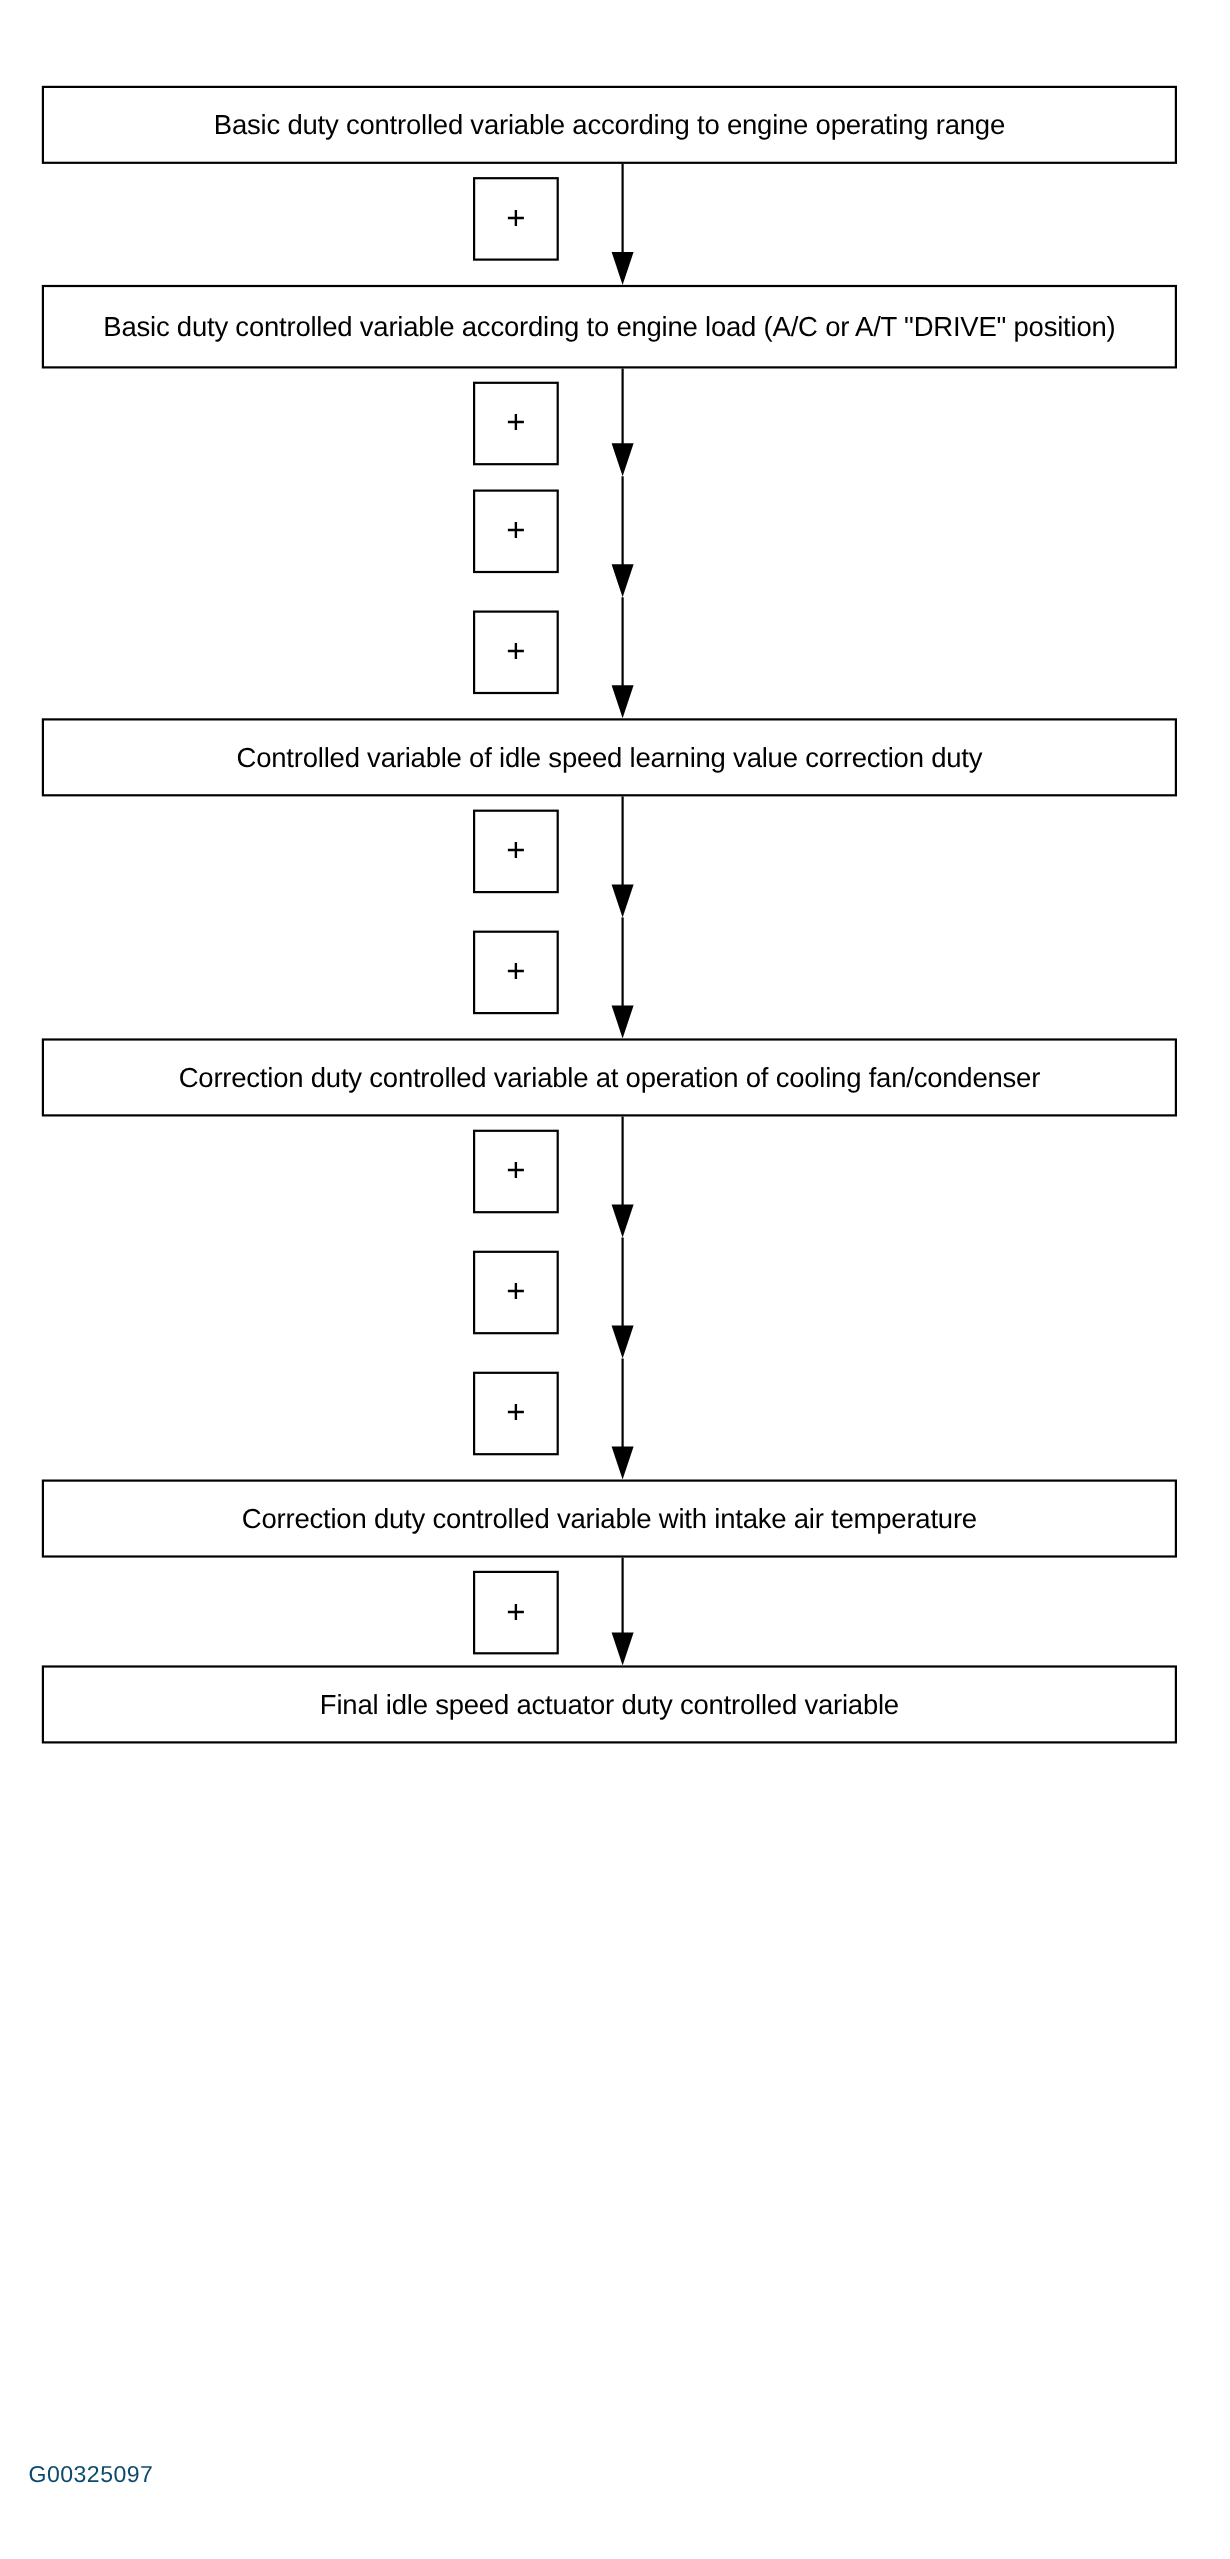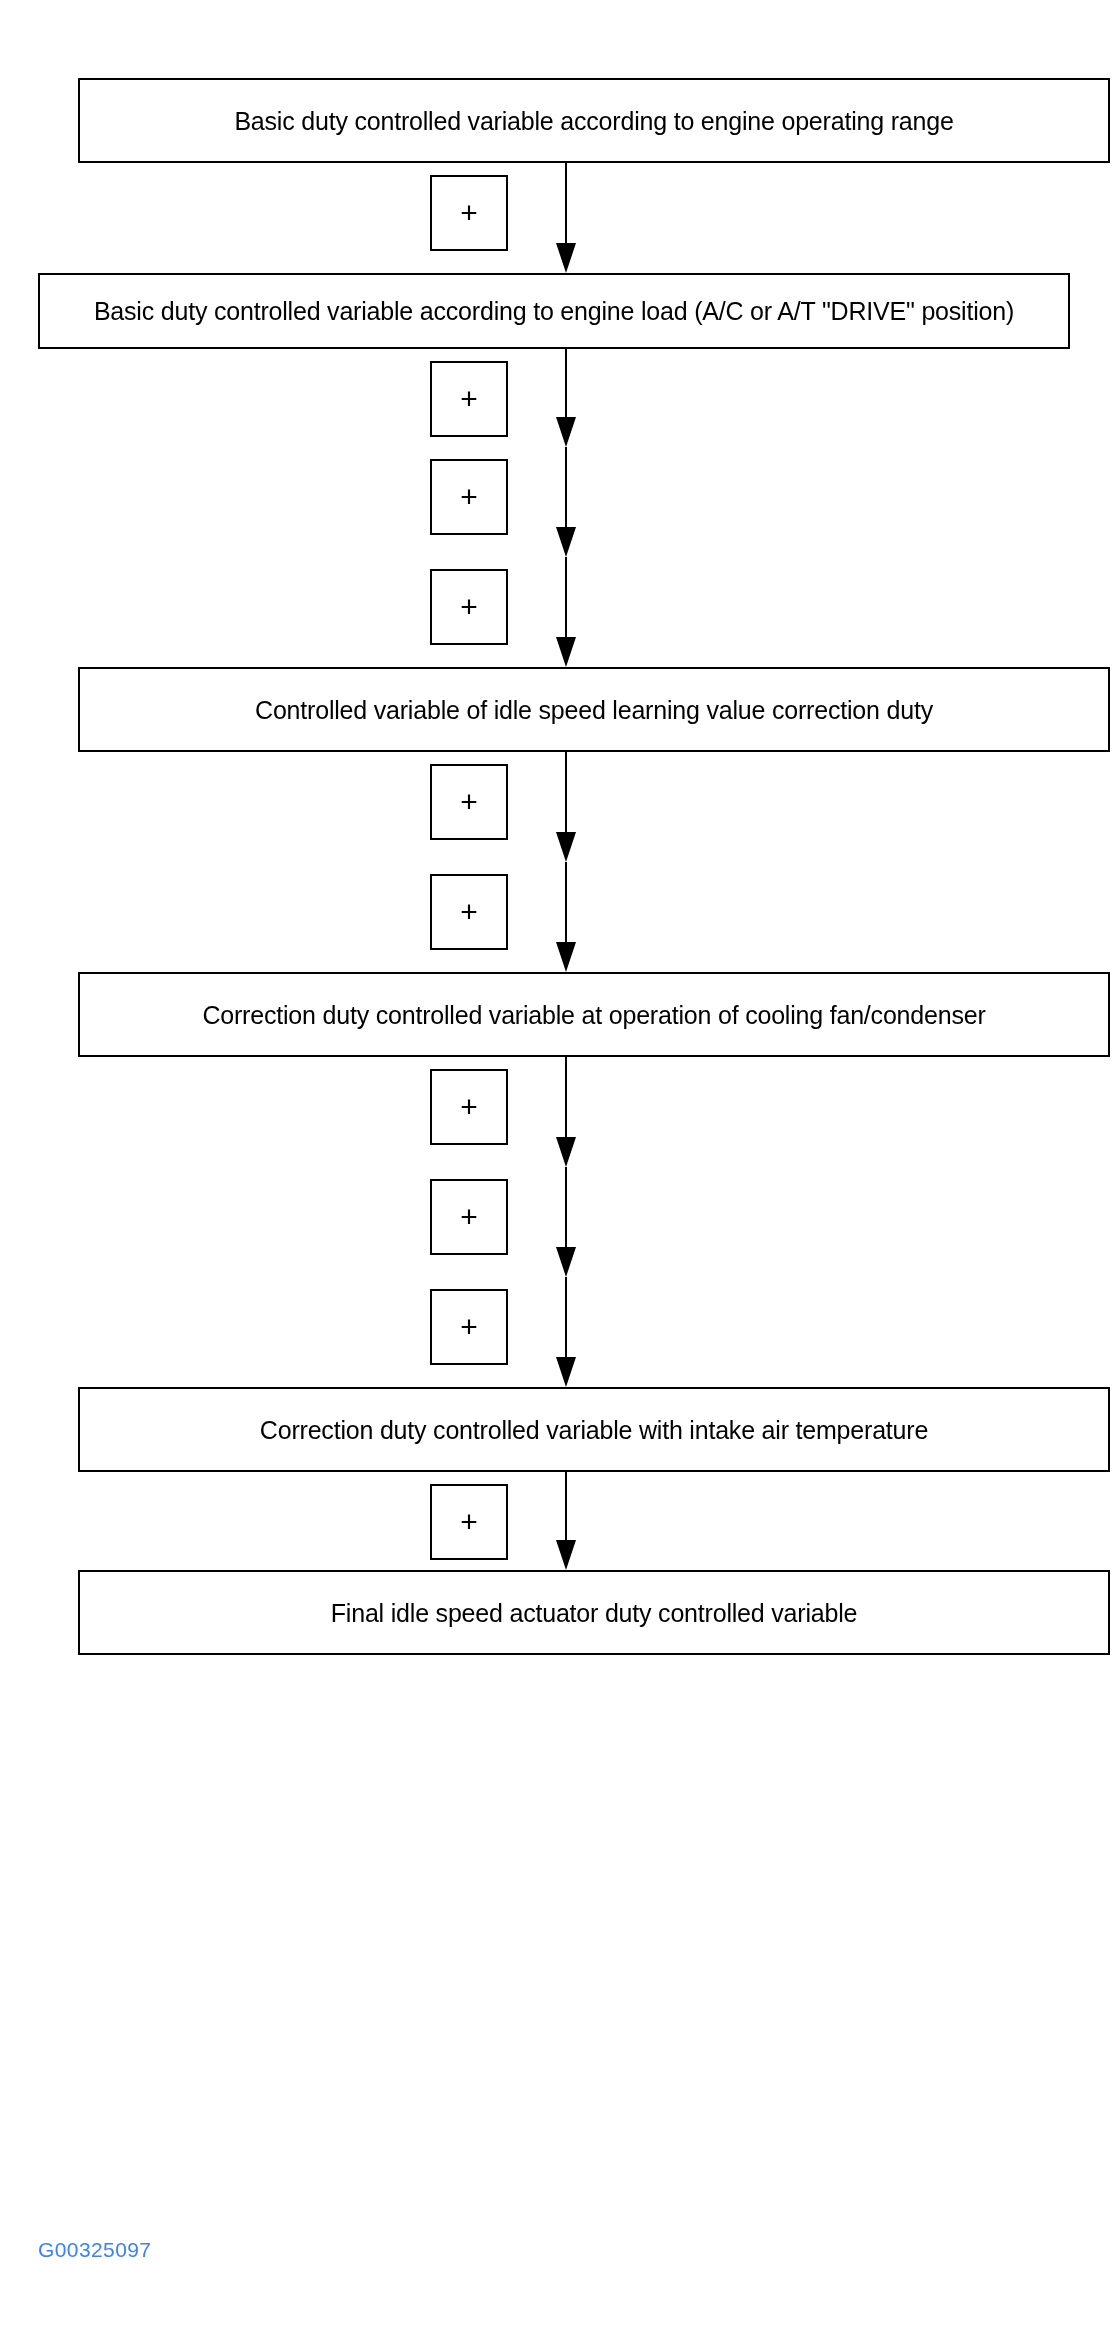--- a/index.html
+++ b/index.html
@@ -45,21 +45,21 @@
 
   .node-label {
     display: block;
     font-size: 25px;
     line-height: 34px;
     letter-spacing: -0.2px;
     color: #000000;
     padding: 0 14px;
   }
 
-  .node.h1 { height: 85px; margin-left: 40px; }
+  .node.h1 { height: 71px; }
   .node.h2 { height: 76px; align-items: center; }
 
   
   .connector {
     position: relative;
     width: 1032px;
     height: 110px;
   }
   .connector.short { height: 98px; }
 
@@ -107,26 +107,26 @@
     height: 0;
     border-left: 10px solid transparent;
     border-right: 10px solid transparent;
     border-top: 30px solid #000000;
   }
   .connector.short .arrow .shaft { height: calc(100% - 26px); }
 
   
   .caption {
     position: absolute;
-    left: 38px;
+    left: 26px;
     top: 2238px;
     font-size: 21px;
     line-height: 24px;
     letter-spacing: 0.4px;
-    color: #3b82f6;
+    color: #0c4a6e;
     white-space: nowrap;
   }
 </style>
 </head>
 <body>
 
 <div id="page">
 
   <div class="flow">
 

